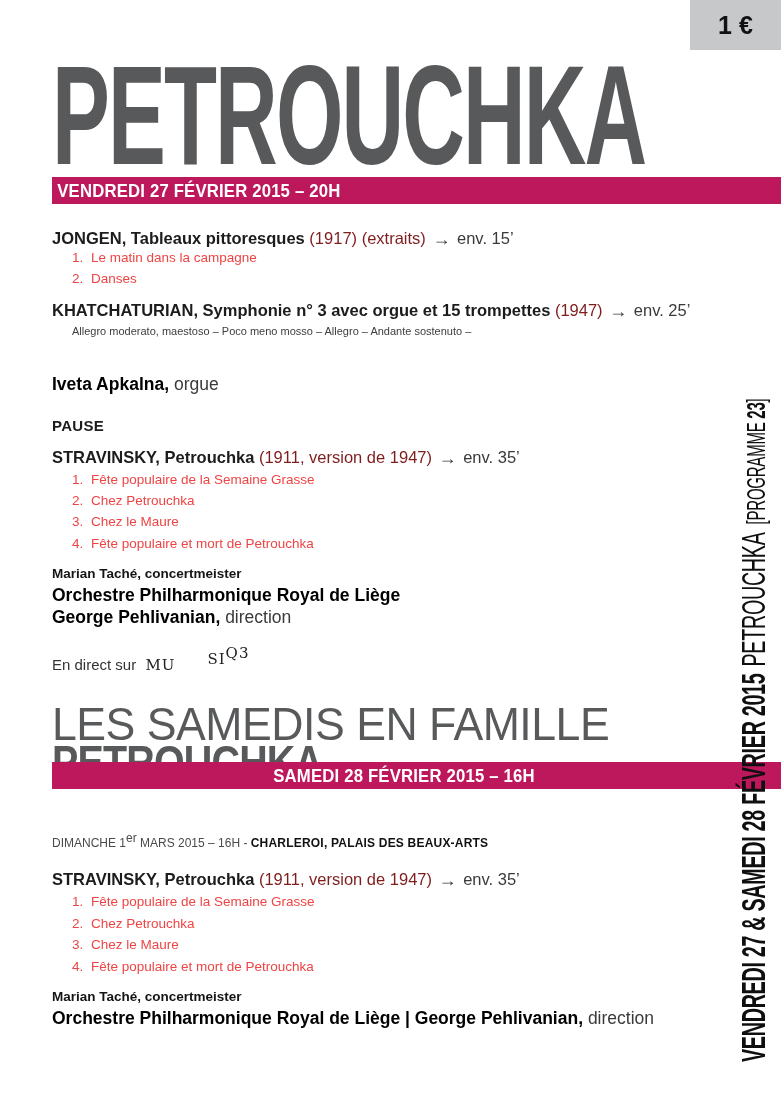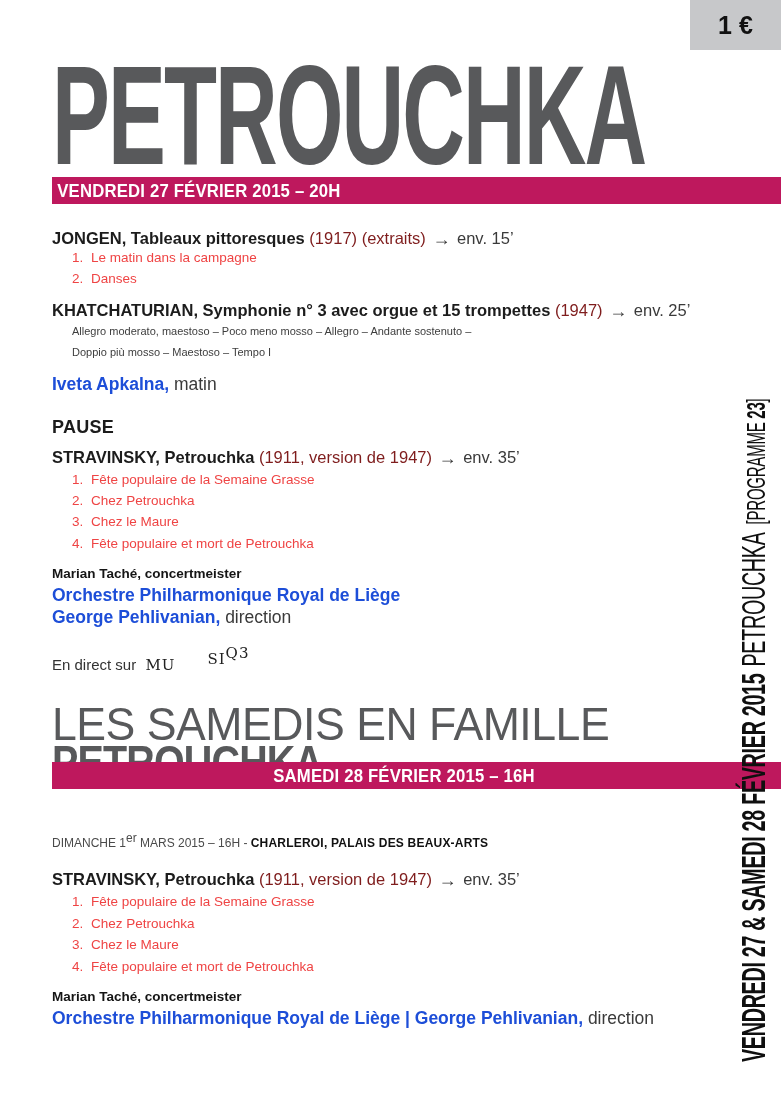--- a/index.html
+++ b/index.html
@@ -47,25 +47,25 @@
   .work-line .wm{color:#7f1d1d;}
   .work-line .arrow{font-size:18px;color:#3a3a3a;margin:0 2px;position:relative;top:1px;}
   .work-line .wd{color:#3a3a3a;}
 
   .mov{left:72px;font-size:13.5px;color:#ef4444;}
   .mov .mnum{display:inline-block;width:19px;}
 
   .tempo{left:72px;font-size:11px;color:#3d3d3d;}
 
   .person{font-size:17.5px;}
-  .person .pname{font-weight:bold;color:#1d4ed8;}
+  .person .pname{font-weight:bold;color:#000000;}
   .person .prole{color:#3a3a3a;}
 
   .small-bold{font-size:13.5px;font-weight:bold;color:#151515;}
-  .pause{font-size:18px;font-weight:bold;color:#1c1c1c;letter-spacing:0.3px;}
+  .pause{font-size:15px;font-weight:bold;color:#1c1c1c;letter-spacing:0.3px;}
 
   .broadcast{font-size:15px;color:#333;}
   .logo{font-family:"DejaVu Serif",serif;letter-spacing:1px;color:#222;margin-left:5px;}
   .logo .si{position:relative;top:-6px;margin-left:32px;}
   .logo .q3{position:relative;top:-12px;}
 
   .series-title{
     font-size:46px;color:#58595b;letter-spacing:-0.5px;
     transform:scaleX(0.97);transform-origin:0 0;
   }
@@ -118,25 +118,24 @@
     <span class="mnum">2.</span><span>Danses</span>
   </div>
 
   <div class="line work-line" style="top:300px">
     <span class="wt">KHATCHATURIAN, Symphonie n° 3 avec orgue et 15 trompettes</span>
     <span class="wm">(1947)</span>
     <span class="arrow">→</span>
     <span class="wd">env. 25’</span>
   </div>
   <div class="line tempo" style="top:325px">Allegro moderato, maestoso – Poco meno mosso – Allegro – Andante sostenuto –</div>
-  <div class="line tempo" style="top:346px">Doppio più mosso – Maestoso – Tempo I</div>
 
   <div class="line person" style="top:374px">
     <span class="pname">Iveta Apkalna,</span>
-    <span class="prole">matin</span>
+    <span class="prole">orgue</span>
   </div>
 
   <div class="line pause" style="top:417px">PAUSE</div>
 
   <div class="line work-line" style="top:447px">
     <span class="wt">STRAVINSKY, Petrouchka</span>
     <span class="wm">(1911, version de 1947)</span>
     <span class="arrow">→</span>
     <span class="wd">env. 35’</span>
   </div>

